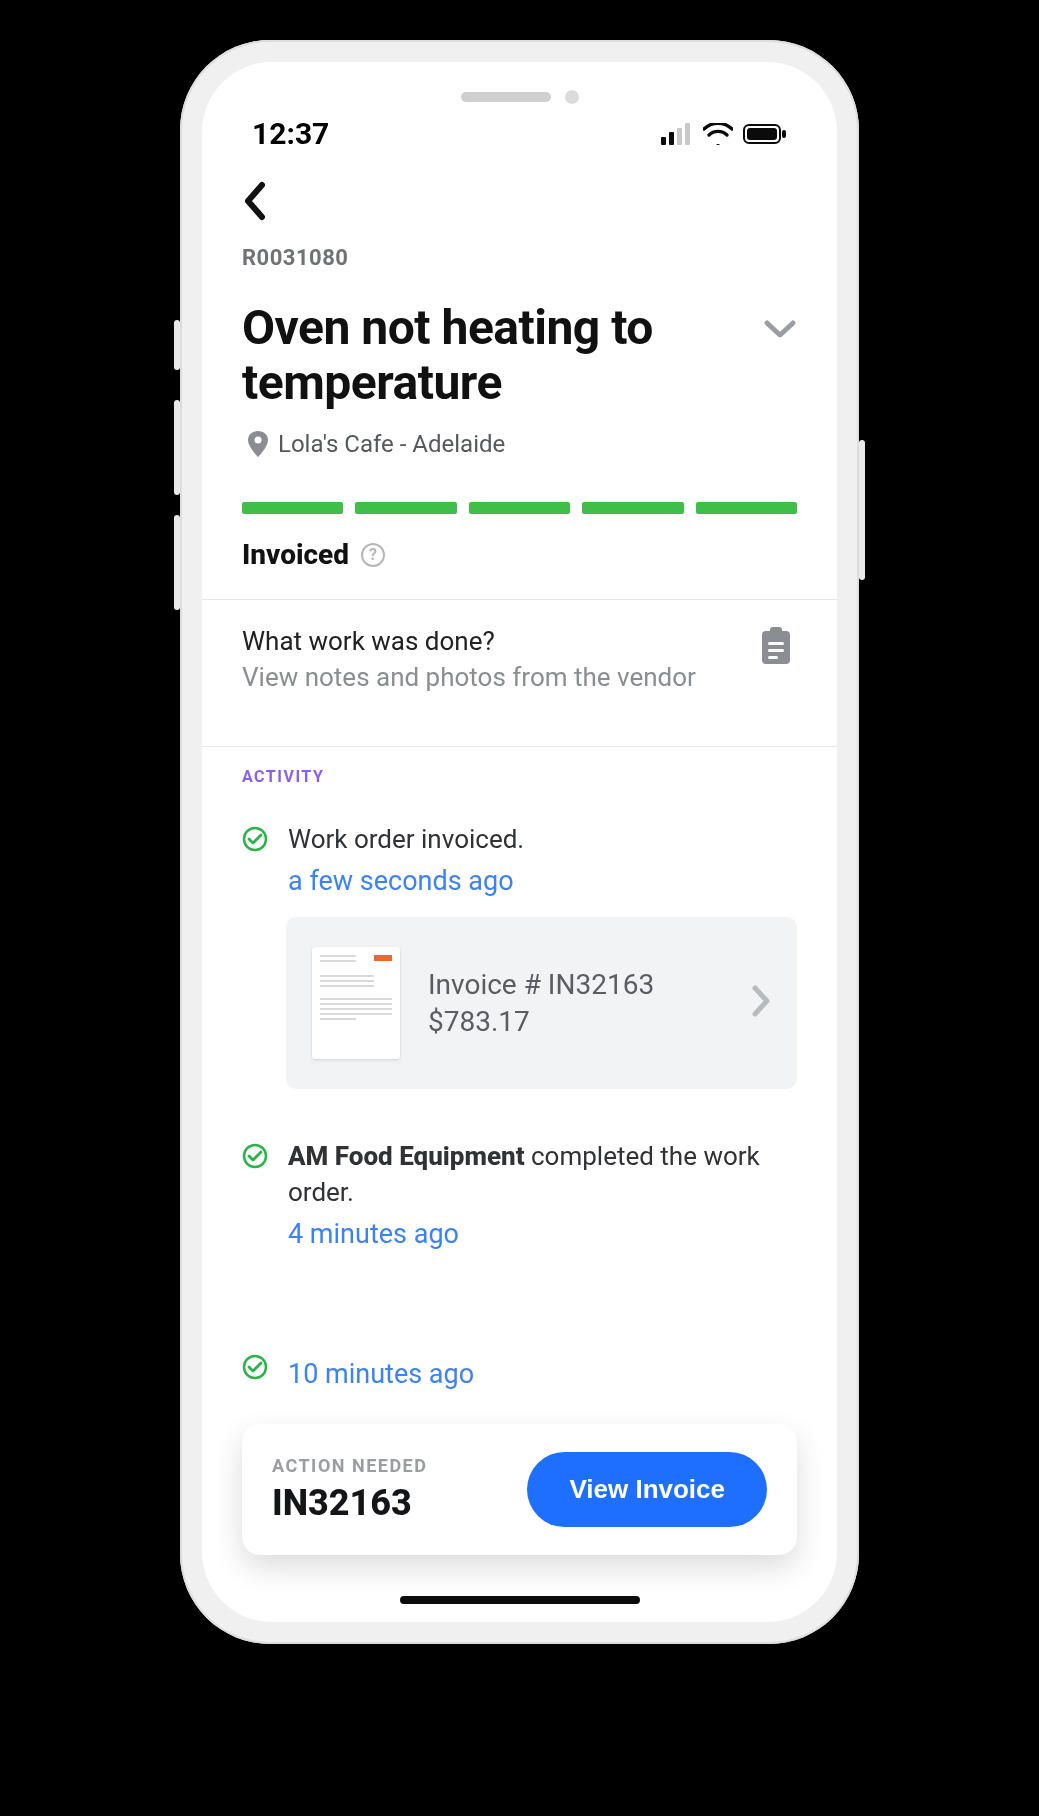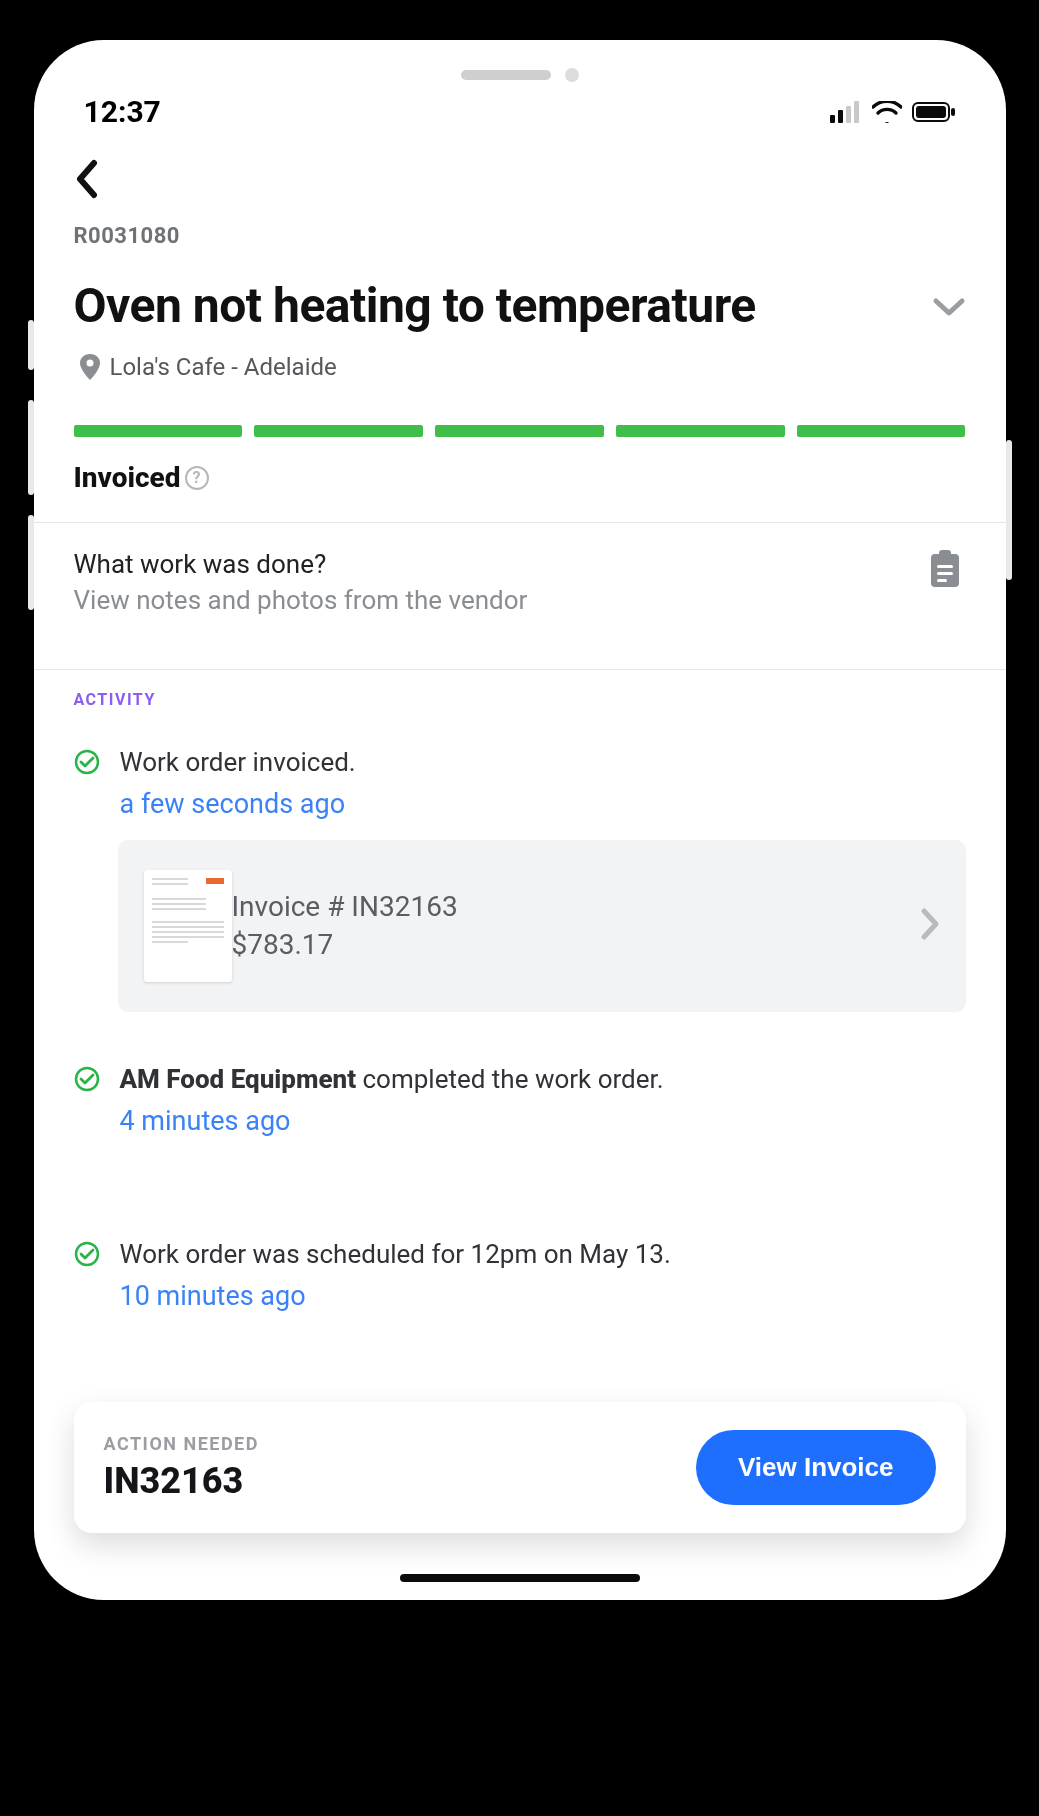--- a/index.html
+++ b/index.html
@@ -6,23 +6,24 @@
   html, body { width: 100%; height: 100%; }
   body {
     background: #000;
     font-family: -apple-system, BlinkMacSystemFont, "Segoe UI", Roboto, Helvetica, Arial, sans-serif;
     display: flex;
     justify-content: center;
     align-items: flex-start;
     padding: 40px 0;
   }
   .phone {
-    width: 972px;
+    width: 679px;
     background: #f0f0f0;
     border-radius: 90px;
+    padding: 22px;
     box-shadow: 0 0 0 2px #ddd inset;
     position: relative;
   }
   .phone-inner {
     background: #fff;
     border-radius: 70px;
     overflow: hidden;
     position: relative;
     min-height: 1560px;
   }
@@ -101,21 +102,21 @@
   .progress-seg {
     flex: 1;
     height: 12px;
     background: #3fbf4a;
     border-radius: 2px;
   }
 
   .status-label-row {
     display: flex;
     align-items: center;
-    gap: 4px;
+    gap: 12px;
     margin-top: 24px;
   }
   .status-label {
     font-size: 28px;
     font-weight: 800;
     color: #111;
   }
   .help-circle {
     width: 24px; height: 24px;
     border: 2px solid #b5b7ba;
@@ -168,20 +169,21 @@
     margin-top: 8px;
   }
 
   .invoice-card {
     background: #f2f3f4;
     border-radius: 10px;
     margin: 20px 0 50px 44px;
     padding: 30px 26px;
     display: flex;
     align-items: center;
+    gap: 28px;
   }
   .invoice-thumb {
     width: 88px; height: 112px;
     background: #fff;
     border-radius: 3px;
     box-shadow: 0 1px 3px rgba(0,0,0,0.15);
     padding: 8px;
     font-size: 5px;
     color: #bbb;
     line-height: 1.2;
@@ -421,23 +423,20 @@
       <div class="spacer-50"></div>
 
       <div class="activity-item">
         <div class="activity-icon">
           <svg width="26" height="26" viewBox="0 0 26 26">
             <circle cx="13" cy="13" r="11" fill="none" stroke="#28b446" stroke-width="2.5"></circle>
             <path d="M7 13 L11 17 L19 9" stroke="#28b446" stroke-width="2.8" fill="none" stroke-linecap="round" stroke-linejoin="round"></path>
           </svg>
         </div>
         <div>
-          <div class="activity-text">
-            <span></span><span class="bold"></span><span>Work order was scheduled for 12pm on May 13.</span>
-          </div>
           <div class="activity-time">10 minutes ago</div>
         </div>
       </div>
 
     </div>
 
     <div class="action-card">
       <div class="action-left">
         <div class="label">ACTION NEEDED</div>
         <div class="value">IN32163</div>

